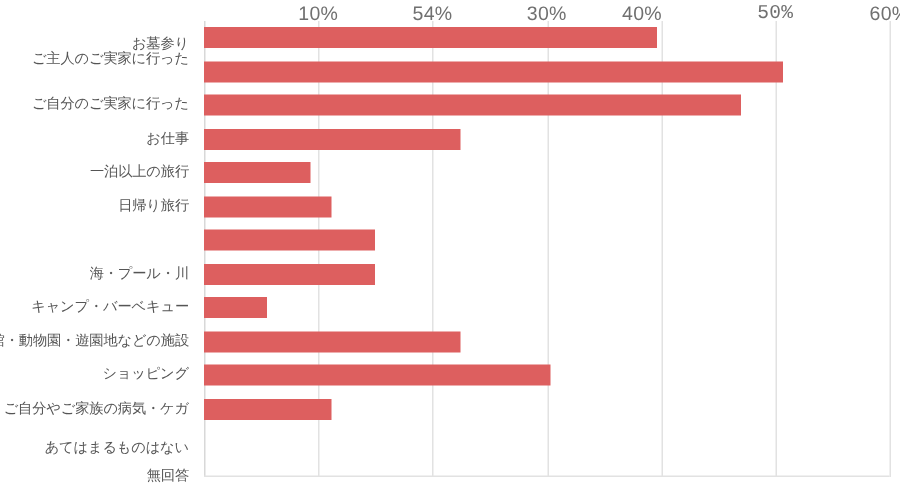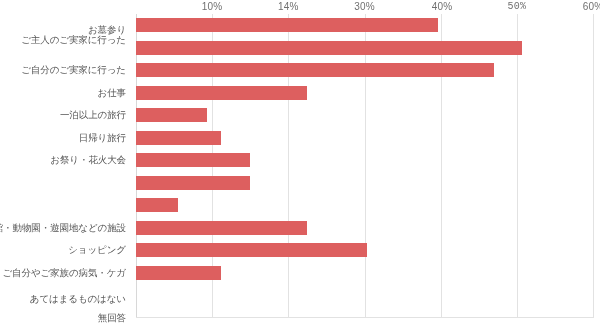--- a/index.html
+++ b/index.html
@@ -64,21 +64,21 @@
     right: 0;
     bottom: 0;
     height: 1px;
     background: #e2e2e2;
   }
 
   .tick-label {
     position: absolute;
     top: -13px;
     transform: translateX(-50%);
-    font-size: 10px;
+    font-size: 13px;
     color: #707070;
     white-space: nowrap;
     letter-spacing: 0.2px;
   }
 
   .row {
     position: absolute;
     left: 0;
     right: 0;
     height: 22.5px;
@@ -108,39 +108,40 @@
 
 <div id="chart-root">
 
   <div class="label-col">
       <div class="cat-label" style="top: 19px;">お墓参り</div>
       <div class="cat-label" style="top: 29px;">ご主人のご実家に行った</div>
       <div class="cat-label" style="top: 59px;">ご自分のご実家に行った</div>
       <div class="cat-label" style="top: 81.5px;">お仕事</div>
       <div class="cat-label" style="top: 104px;">一泊以上の旅行</div>
       <div class="cat-label" style="top: 126.5px;">日帰り旅行</div>
-      <div class="cat-label" style="top: 149px;">お祭り・花火大会</div>
+      <div class="cat-label" style="top: 171.5px;">海・プール・川</div>
+      <div class="cat-label" style="top: 194px;">キャンプ・バーベキュー</div>
       <div class="cat-label" style="top: 216.5px;">水族館・動物園・遊園地などの施設</div>
       <div class="cat-label" style="top: 239px;">ショッピング</div>
       <div class="cat-label" style="top: 261.5px;">ご自分やご家族の病気・ケガ</div>
       <div class="cat-label" style="top: 288px;">あてはまるものはない</div>
       <div class="cat-label" style="top: 306.5px; text-align: center;">無回答</div>
     </div>
 
   <div class="plot">
     <div class="grid-layer">
         <div class="gridline axis-zero" style="left: 0px;"></div>
         <div class="gridline" style="left: 76.1667px;"></div>
         <div class="tick-label" style="left: 76.1667px;">10%</div>
         <div class="gridline" style="left: 152.333px;"></div>
-        <div class="tick-label" style="left: 152.333px;">14%</div>
+        <div class="tick-label" style="left: 152.333px;">54%</div>
         <div class="gridline" style="left: 228.5px;"></div>
         <div class="tick-label" style="left: 228.5px;">30%</div>
         <div class="gridline" style="left: 304.667px;"></div>
-        <div class="tick-label" style="left: 306px;">40%</div>
+        <div class="tick-label" style="left: 292px;">40%</div>
         <div class="gridline" style="left: 380.833px;"></div>
         <div class="tick-label" style="left: 380.833px; font-family: Liberation Mono, monospace;">50%</div>
         <div class="gridline" style="left: 457px;"></div>
         <div class="tick-label" style="left: 457px;">60%</div>
       </div>
     <div class="bars-layer">
         <div class="row" style="top: 0px;">
           <div class="bar" title="お墓参り 39.6%" style="width: 301.62px; background: rgb(221, 95, 95);"></div>
         </div>
         <div class="row" style="top: 22.5px;">

